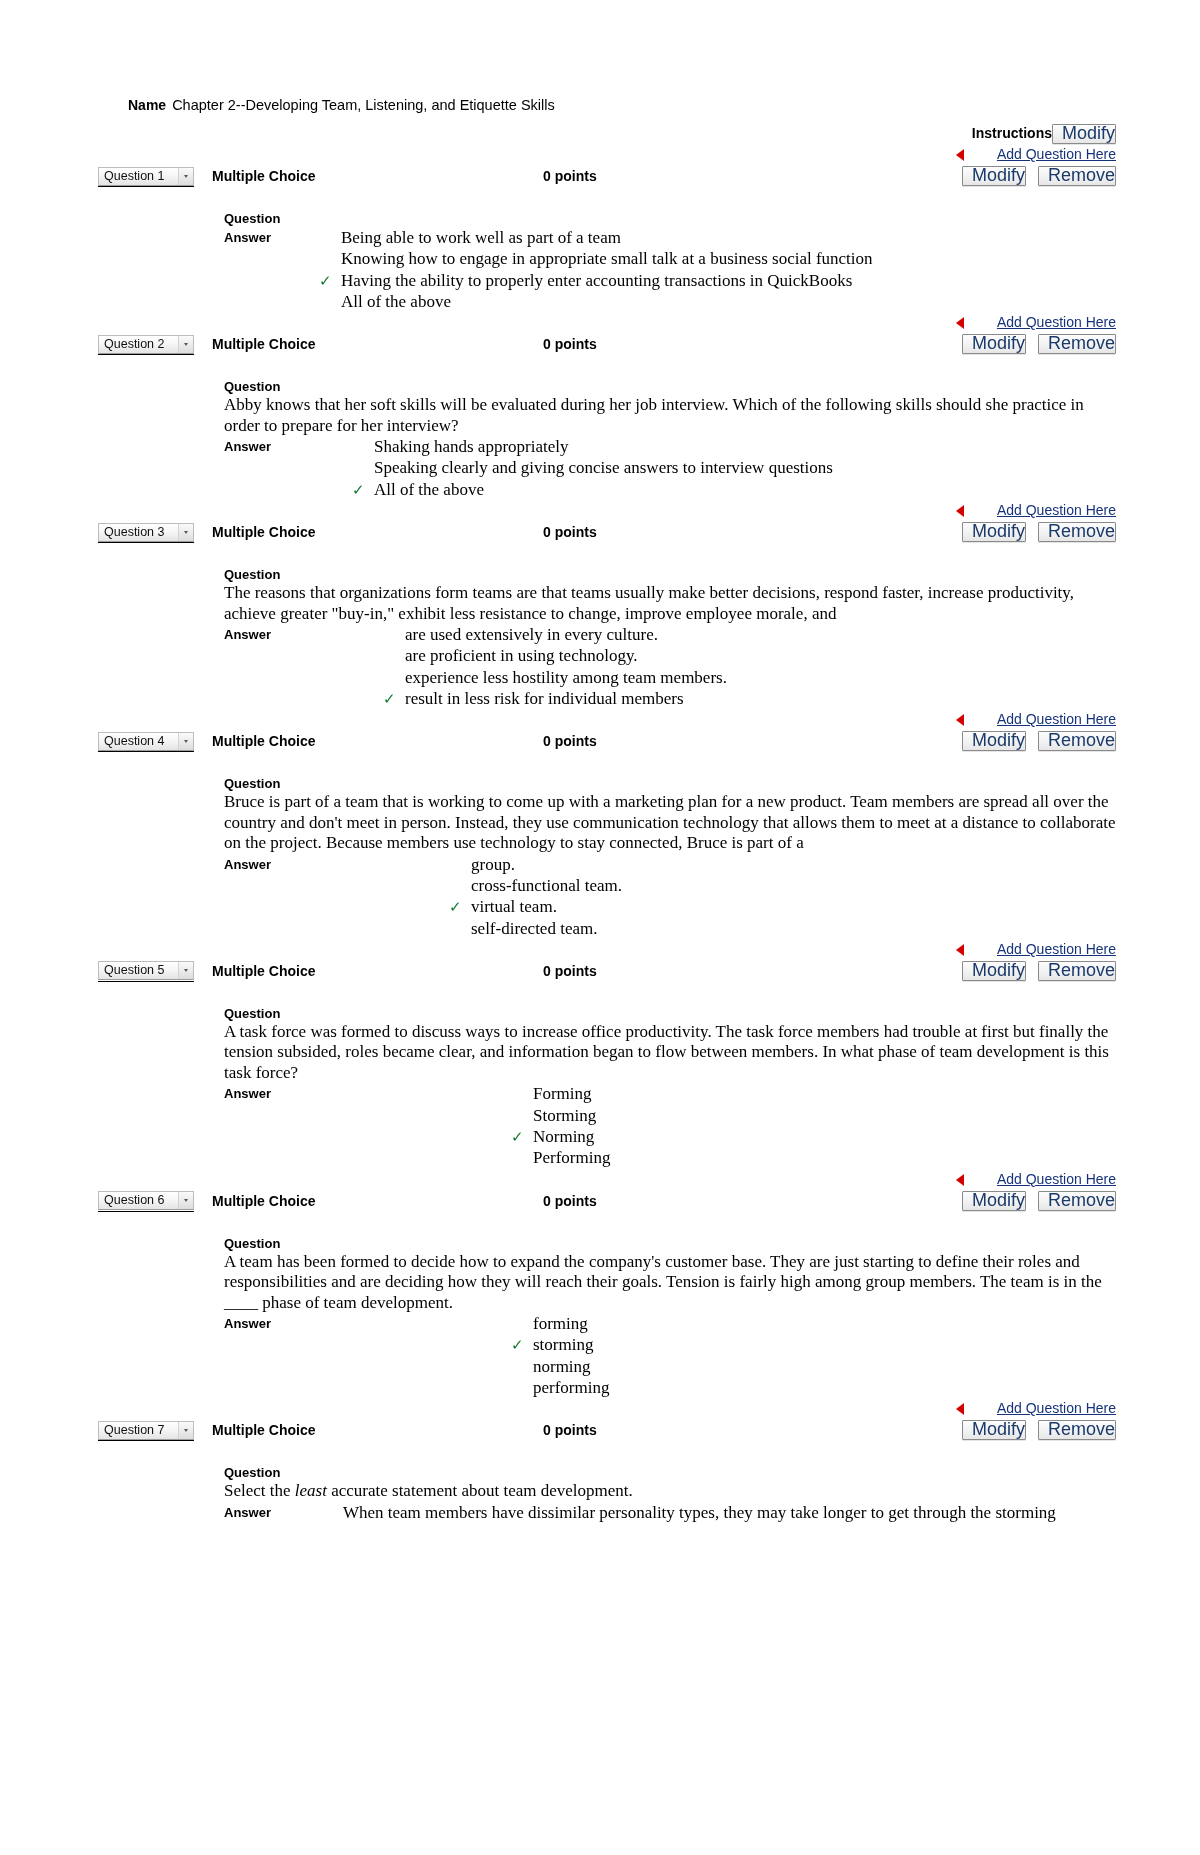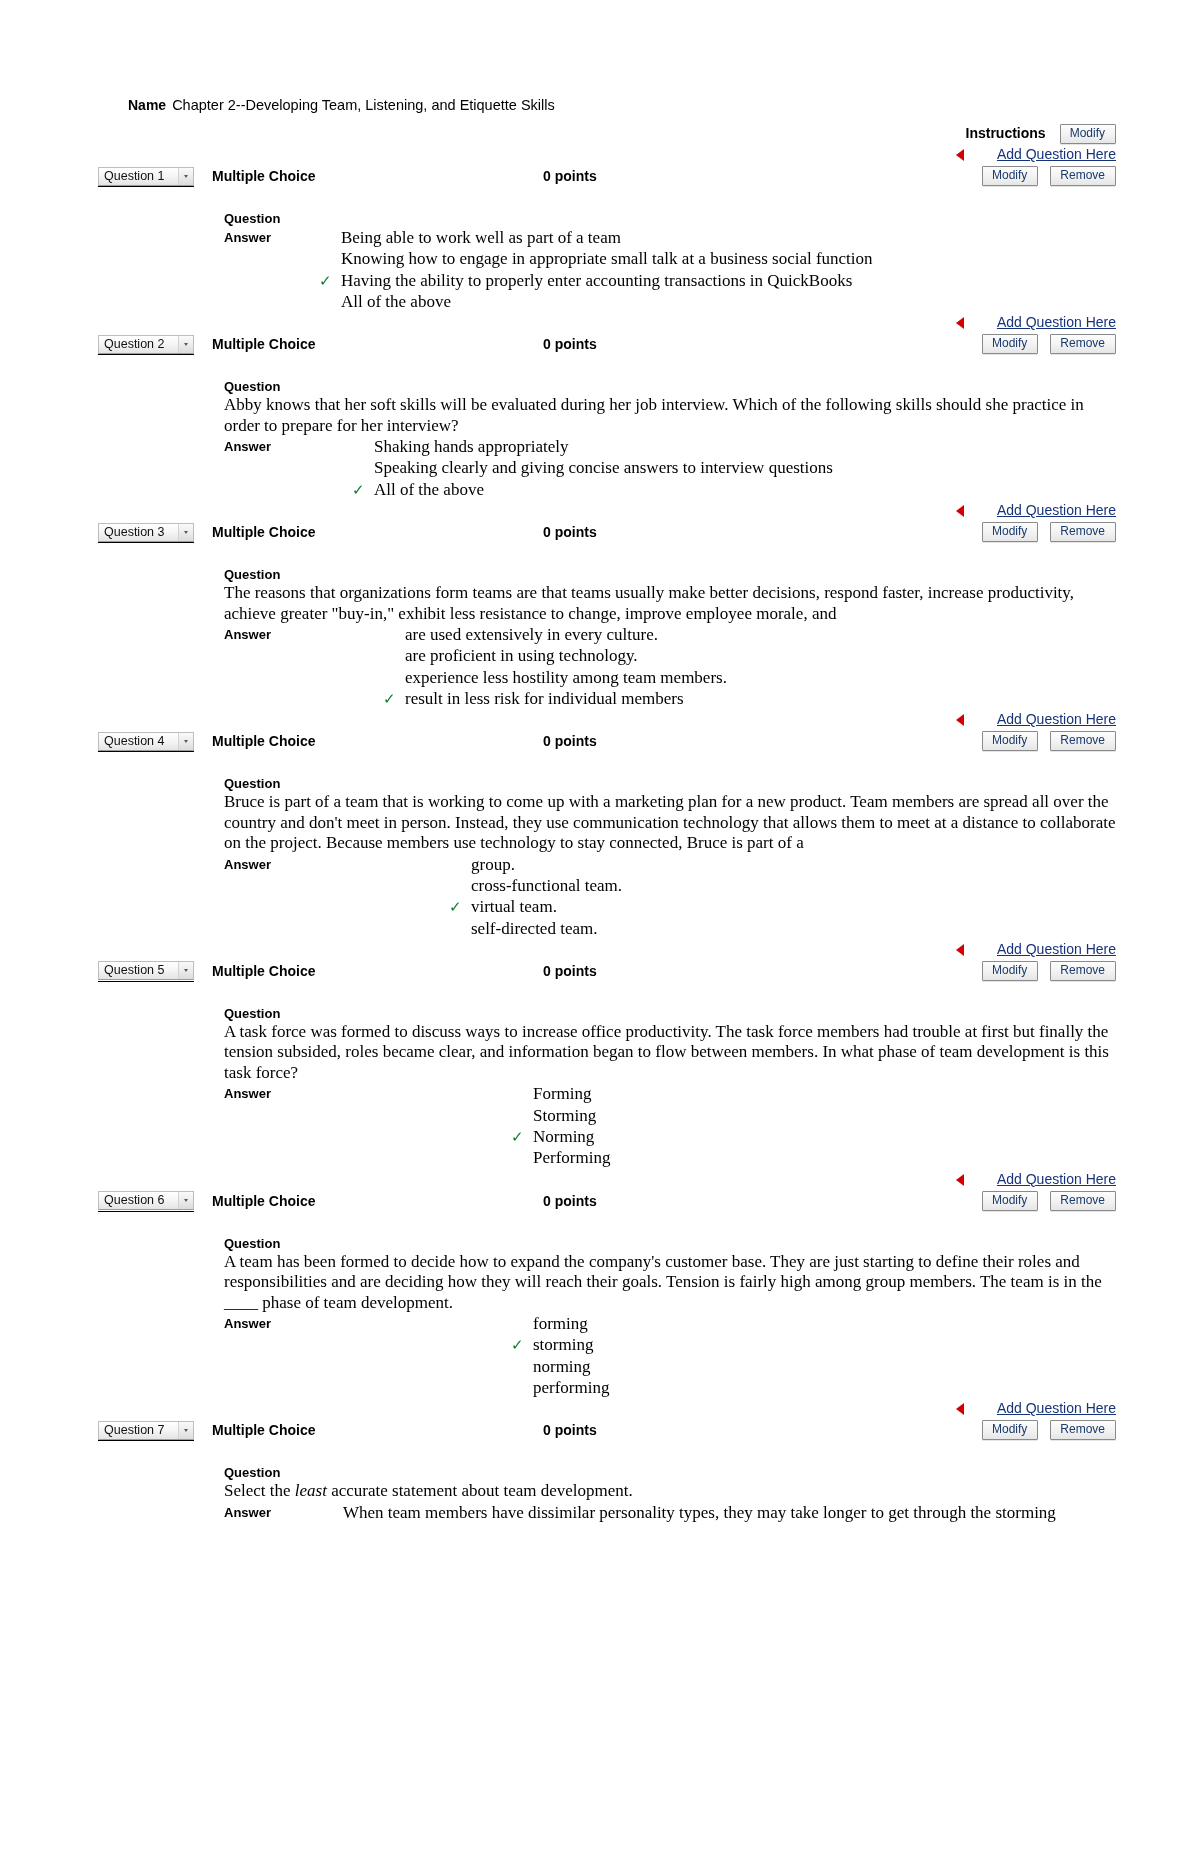--- a/index.html
+++ b/index.html
@@ -51,34 +51,33 @@
   .meta-line {
     font-size: 14px;
     font-weight: bold;
     line-height: 21px;
     white-space: nowrap;
   }
   .meta-line.with-btn {
     display: flex;
     justify-content: flex-end;
     align-items: center;
-    gap: 14px;
   }
 
   
   .btn {
     display: inline-block;
     font-family: "Liberation Sans", sans-serif;
-    font-size: 12px;
+    font-size: 18px;
     font-weight: normal;
     color: #1a3a6b;
     background: linear-gradient(to bottom, #fdfdfd 0%, #f2f2f2 55%, #e6e6e6 100%);
     border: 1px solid #8a8a8a;
     border-radius: 1px;
-    padding: 2px 10px 3px 9px;
+    padding: 2px 0 3px 9px;
     line-height: 13px;
     text-align: left;
     cursor: pointer;
     box-shadow: 0 1px 0 rgba(0,0,0,0.10);
   }
 
   
   .add-row {
     text-align: right;
     padding-right: 84px;

